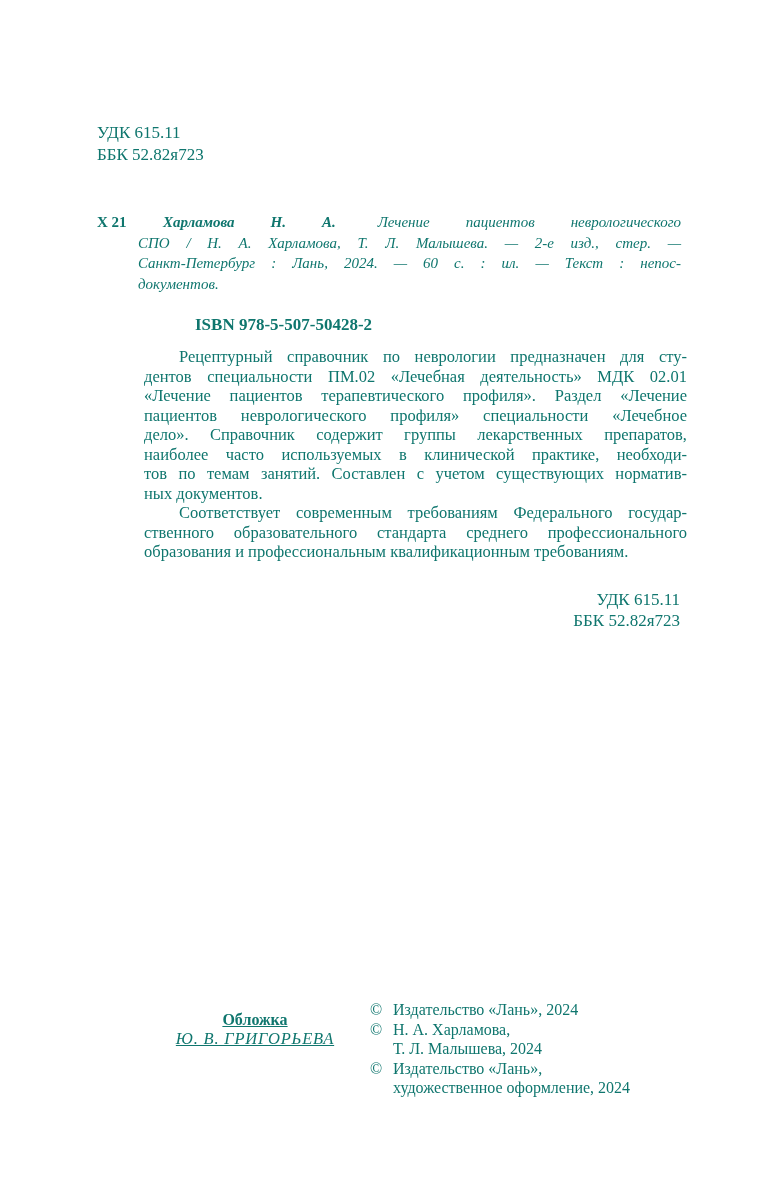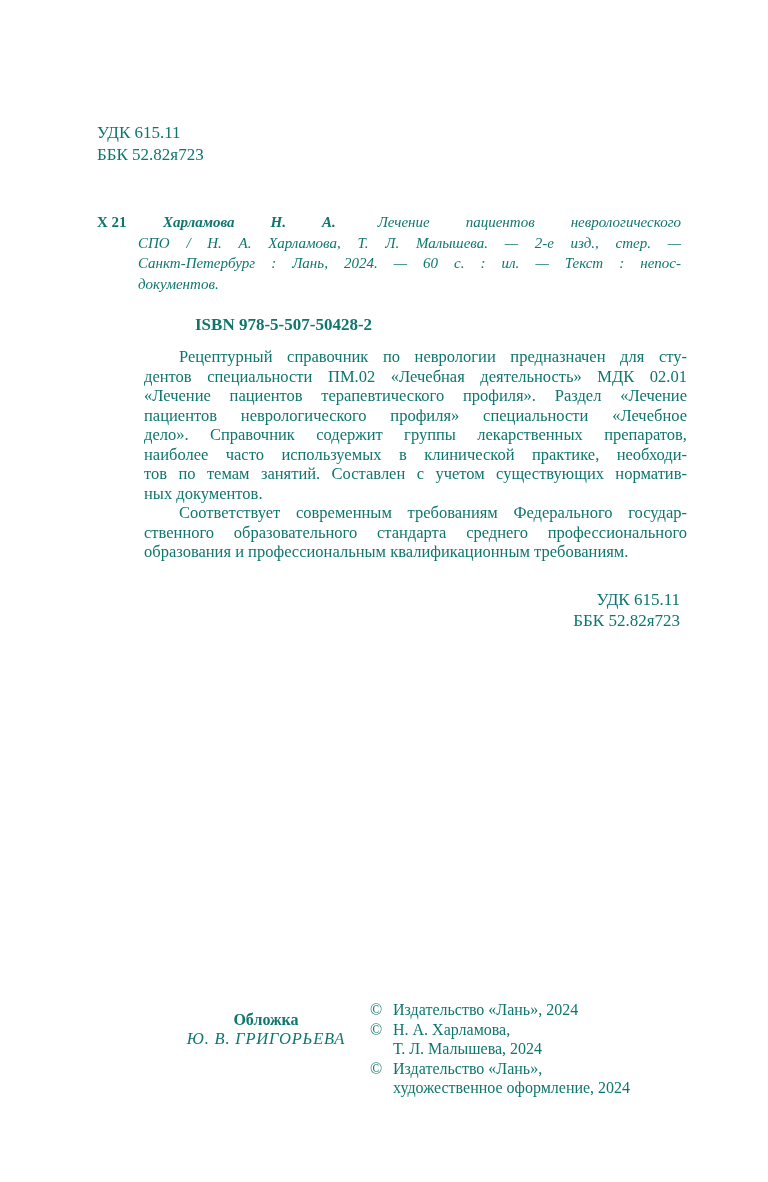--- a/index.html
+++ b/index.html
@@ -85,26 +85,27 @@
     position: absolute;
     right: 88px;
     top: 589px;
     font-size: 17px;
     line-height: 21px;
     text-align: right;
   }
   
   .credits-left {
     position: absolute;
-    left: 163px;
+    left: 152px;
     top: 1010px;
     width: 206px;
     text-align: center;
     font-size: 16px;
     line-height: 19px;
+    text-decoration: underline;
   }
   .cover-label {
     font-weight: bold;
   }
   .cover-designer {
     font-style: italic;
     font-size: 16.5px;
     letter-spacing: 0.8px;
     white-space: nowrap;
   }

